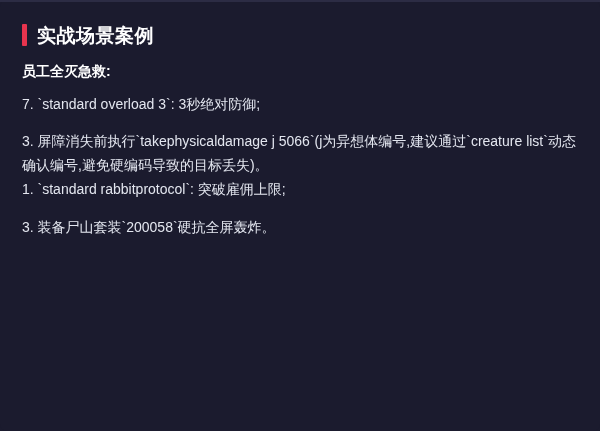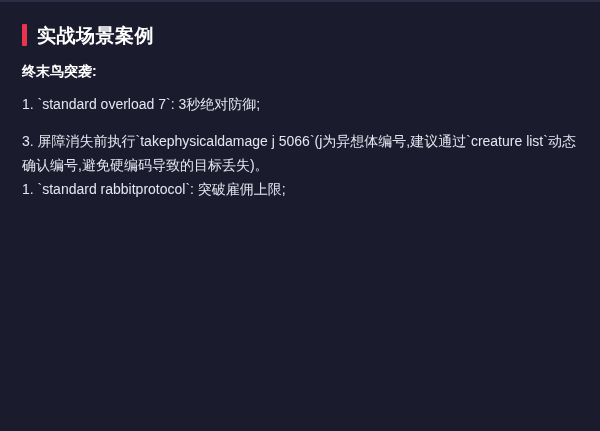--- a/index.html
+++ b/index.html
@@ -73,21 +73,22 @@
 
 <div class="page">
   <div class="top-rule"></div>
 
   <div class="title-row">
     <div class="title-bar"></div>
     <div class="title-text">实战场景案例</div>
   </div>
 
   <div class="section">
-    <div class="section-head">终末鸟突袭:</div>
-    <div class="item">1. `standard overload 7`: 3秒绝对防御;</div>
+    <div class="section-head">员工全灭急救:</div>
+    <div class="item">7. `standard overload 3`: 3秒绝对防御;</div>
     <div class="item">3. 屏障消失前执行`takephysicaldamage j 5066`(j为异想体编号,建议通过`creature list`动态确认编号,避免硬编码导致的目标丢失)。</div>
   </div>
 
   <div class="section">
     <div class="item">1. `standard rabbitprotocol`: 突破雇佣上限;</div>
+    <div class="item">3. 装备尸山套装`200058`硬抗全屏轰炸。</div>
   </div>
 </div>
 
 </body></html>

